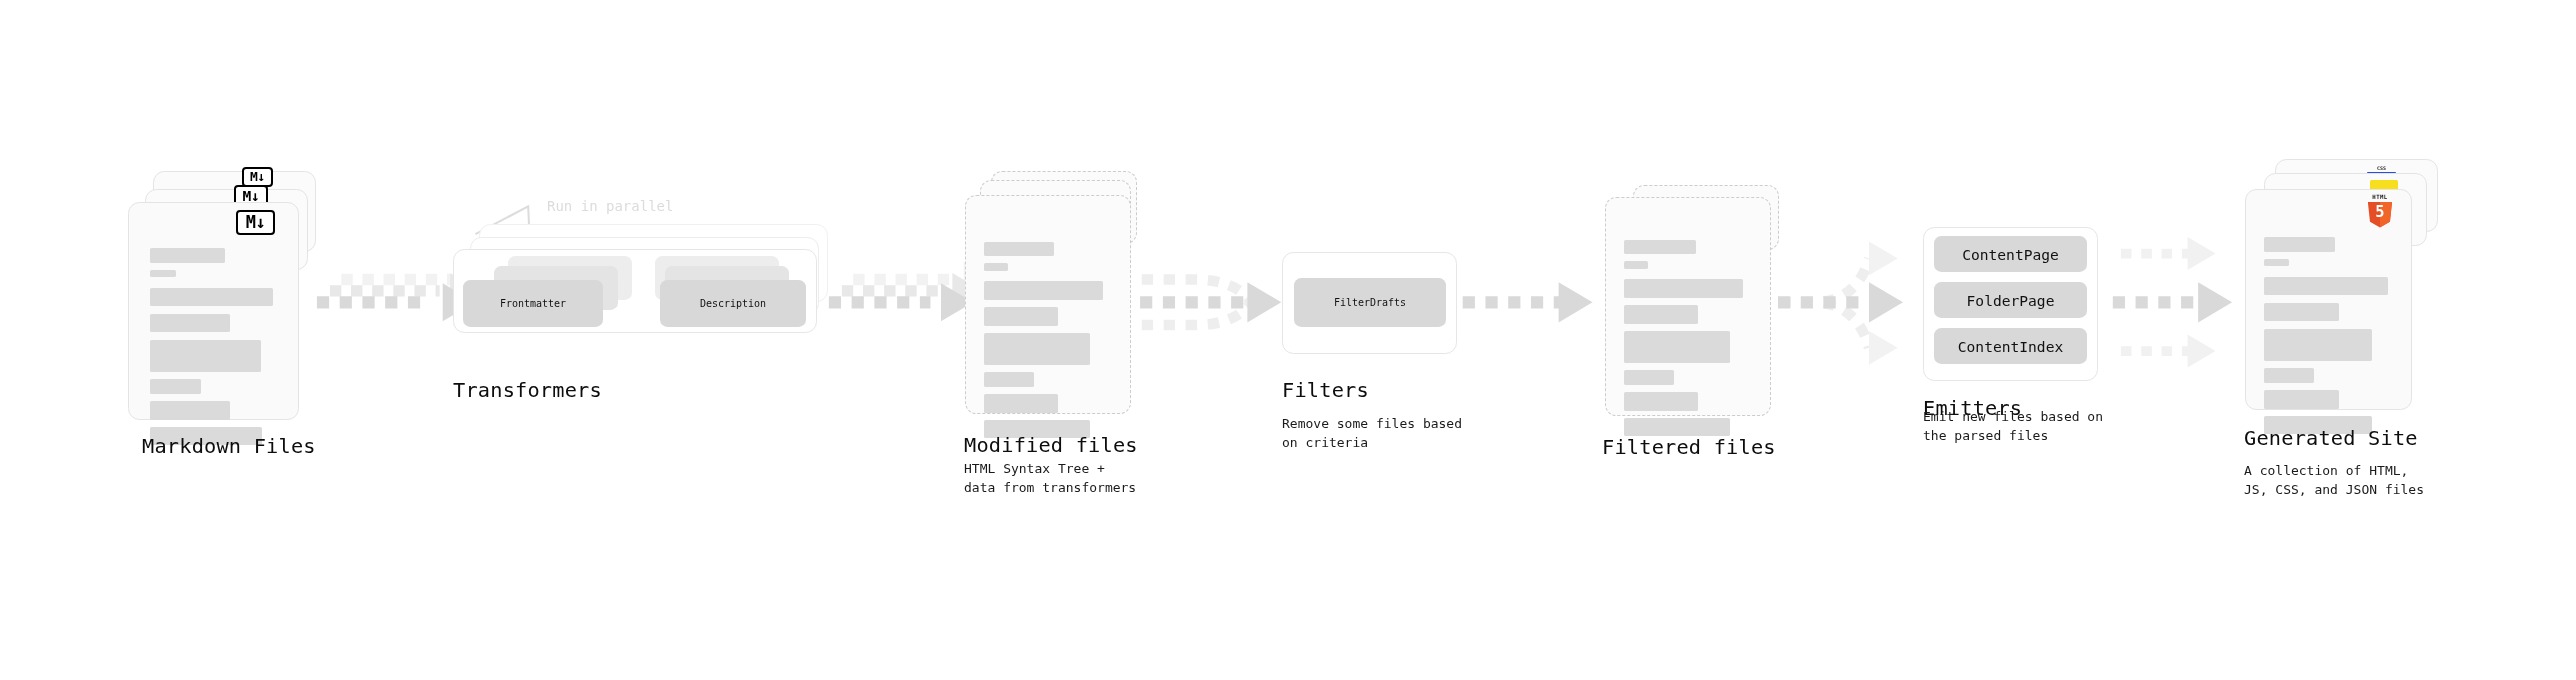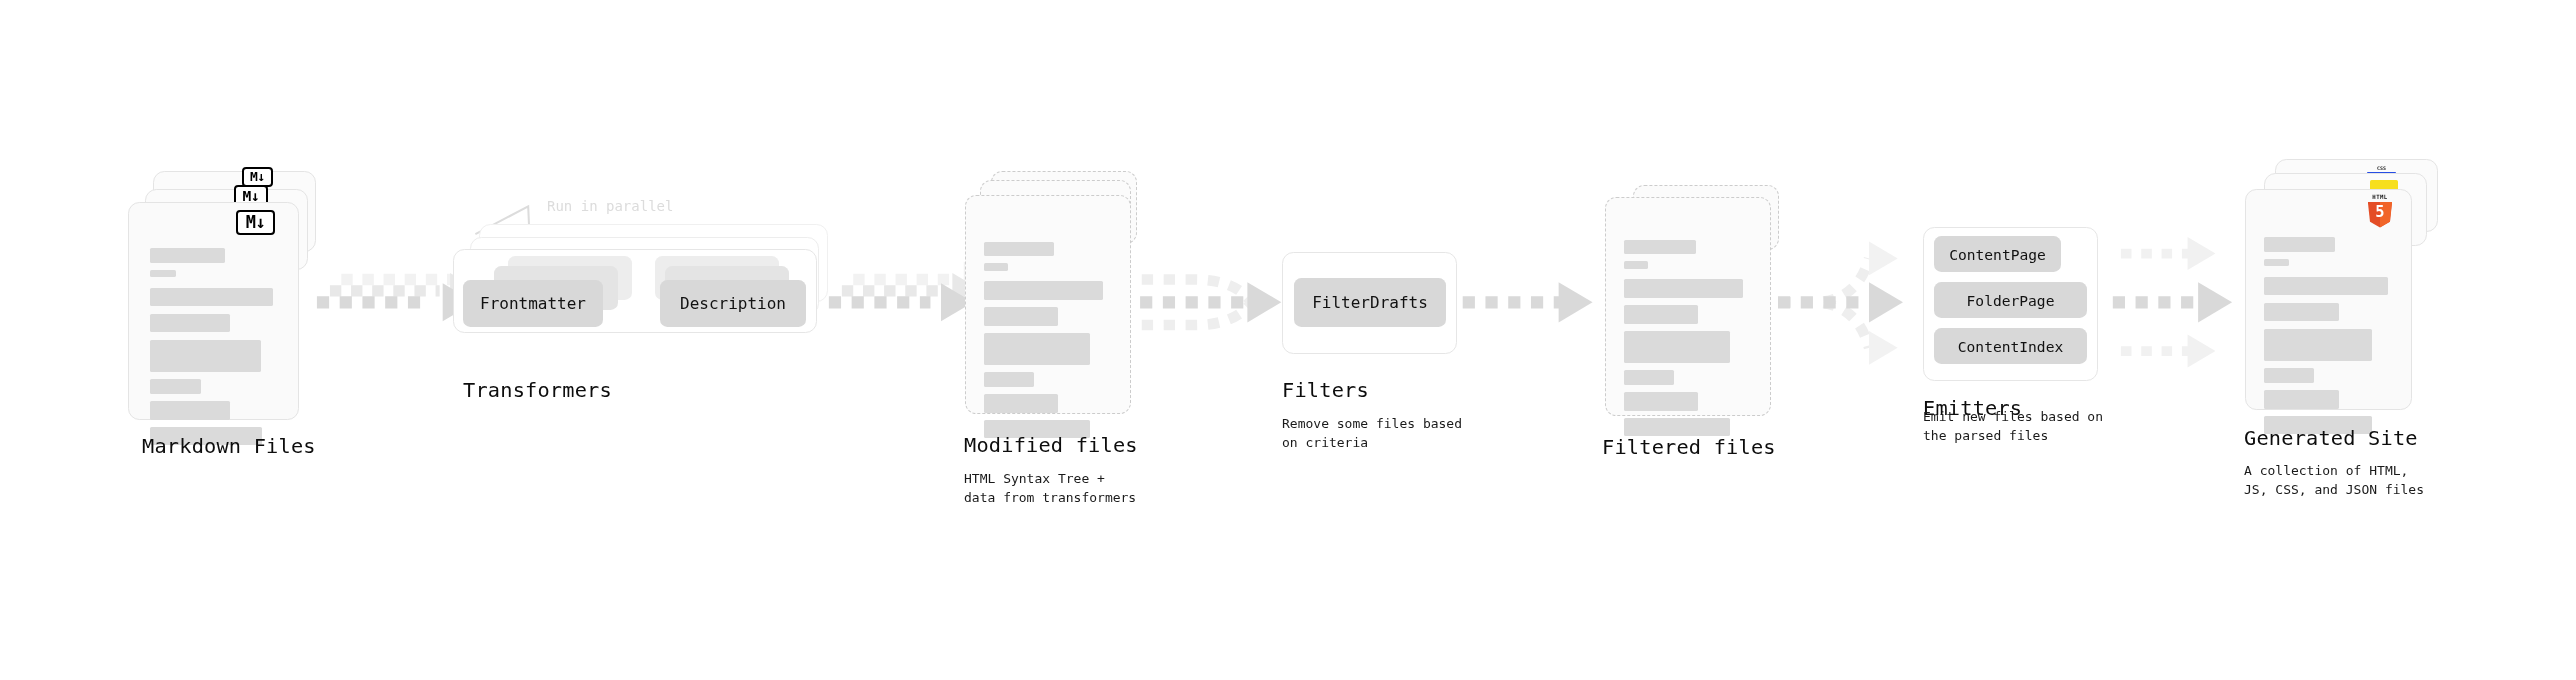--- a/index.html
+++ b/index.html
@@ -99,21 +99,21 @@
     position: absolute;
     background: #ffffff;
     border: 1.6px solid #e6e6e6;
     border-radius: 11.4px;
   }
   .chip {
     position: absolute;
     background: #d8d8d8;
     border-radius: 7.3px;
     display: flex; align-items: center; justify-content: center;
-    font-size: 16px;
+    font-size: 10px;
     color: #111;
     white-space: nowrap;
   }
   .chip.faded1 { background: #e4e4e4; }
   .chip.faded2 { background: #ededed; }
 
   
   .stage-title {
     position: absolute;
     font-size: 20.3px;
@@ -296,40 +296,40 @@
     <div class="chip faded2" style="left:508px; top:256px; width:124px; height:44px; font-size:0;"></div>
     <div class="chip faded1" style="left:494px; top:266px; width:124px; height:44px; font-size:0;"></div>
     <div class="chip" style="left:463px; top:280px; width:140px; height:47px;">Frontmatter</div>
 
     <div class="chip faded2" style="left:655px; top:256px; width:124px; height:44px; font-size:0;"></div>
     <div class="chip faded1" style="left:665px; top:266px; width:124px; height:44px; font-size:0;"></div>
     <div class="chip" style="left:660px; top:280px; width:146px; height:47px;">Description</div>
 
     <div class="note-label" style="left:536px; top:198px;">Run in parallel</div>
   </div>
-  <div class="stage-title" style="left:453px; top:378px;margin-left:10px;">Transformers</div>
+  <div class="stage-title" style="left:453px; top:378px;">Transformers</div>
 
   <div class="doc-stack">
     <div class="doc-card dashed" style="left:991px; top:171px; width:146px; height:73px;"></div>
     <div class="doc-card dashed" style="left:980px; top:180px; width:151px; height:73px;"></div>
     <div class="doc-card dashed" style="left:965px; top:195px; width:166px; height:219px;">
       <div class="doc-lines" style="left:18px; top:46px; right:18px;">
         <div class="dl" style="width:55%; height:14px;"></div>
         <div class="dl" style="width:19%; height:7.3px; margin-bottom:10.6px;"></div>
         <div class="dl" style="width:93%; height:18.7px;"></div>
         <div class="dl" style="width:58%; height:18.7px;"></div>
         <div class="dl" style="width:83%; height:32px;"></div>
         <div class="dl" style="width:39%; height:14.6px;"></div>
         <div class="dl" style="width:58%; height:18.7px;"></div>
         <div class="dl" style="width:83%; height:18px;"></div>
       </div>
     </div>
   </div>
   <div class="stage-title" style="left:964px; top:433px;">Modified files</div>
-  <div class="stage-sub" style="left:964px; top:470px;">HTML Syntax Tree +
+  <div class="stage-sub" style="left:964px; top:460px;">HTML Syntax Tree +
 data from transformers</div>
 
   <div>
     <div class="group-box" style="left:1282px; top:252px; width:175px; height:102px;"></div>
     <div class="chip" style="left:1294px; top:278px; width:152px; height:49px;">FilterDrafts</div>
   </div>
   <div class="stage-title" style="left:1282px; top:378px;">Filters</div>
   <div class="stage-sub" style="left:1282px; top:415px;">Remove some files based
 on criteria</div>
 
@@ -345,21 +345,21 @@
         <div class="dl" style="width:39%; height:14.6px;"></div>
         <div class="dl" style="width:58%; height:18.7px;"></div>
         <div class="dl" style="width:83%; height:18px;"></div>
       </div>
     </div>
   </div>
   <div class="stage-title" style="left:1602px; top:435px;">Filtered files</div>
 
   <div>
     <div class="group-box" style="left:1923px; top:227px; width:175px; height:154px;"></div>
-    <div class="chip" style="left:1934px; top:236px; width:127px; height:36px; font-size:14.6px;">ContentPage</div>
+    <div class="chip" style="left:1934px; top:236px; width:153px; height:36px; font-size:14.6px;">ContentPage</div>
     <div class="chip" style="left:1934px; top:282px; width:153px; height:36px; font-size:14.6px;">FolderPage</div>
     <div class="chip" style="left:1934px; top:328px; width:153px; height:36px; font-size:14.6px;">ContentIndex</div>
   </div>
   <div class="stage-title" style="left:1923px; top:396px;">Emitters</div>
   <div class="stage-sub" style="left:1923px; top:408px;">Emit new files based on
 the parsed files</div>
 
   <div class="doc-stack">
     <div class="doc-card" style="left:2275px; top:159px; width:163px; height:73px;"></div>
     <div class="css-badge" style="left:2367px; top:172px; width:29px; height:3.3px;">

